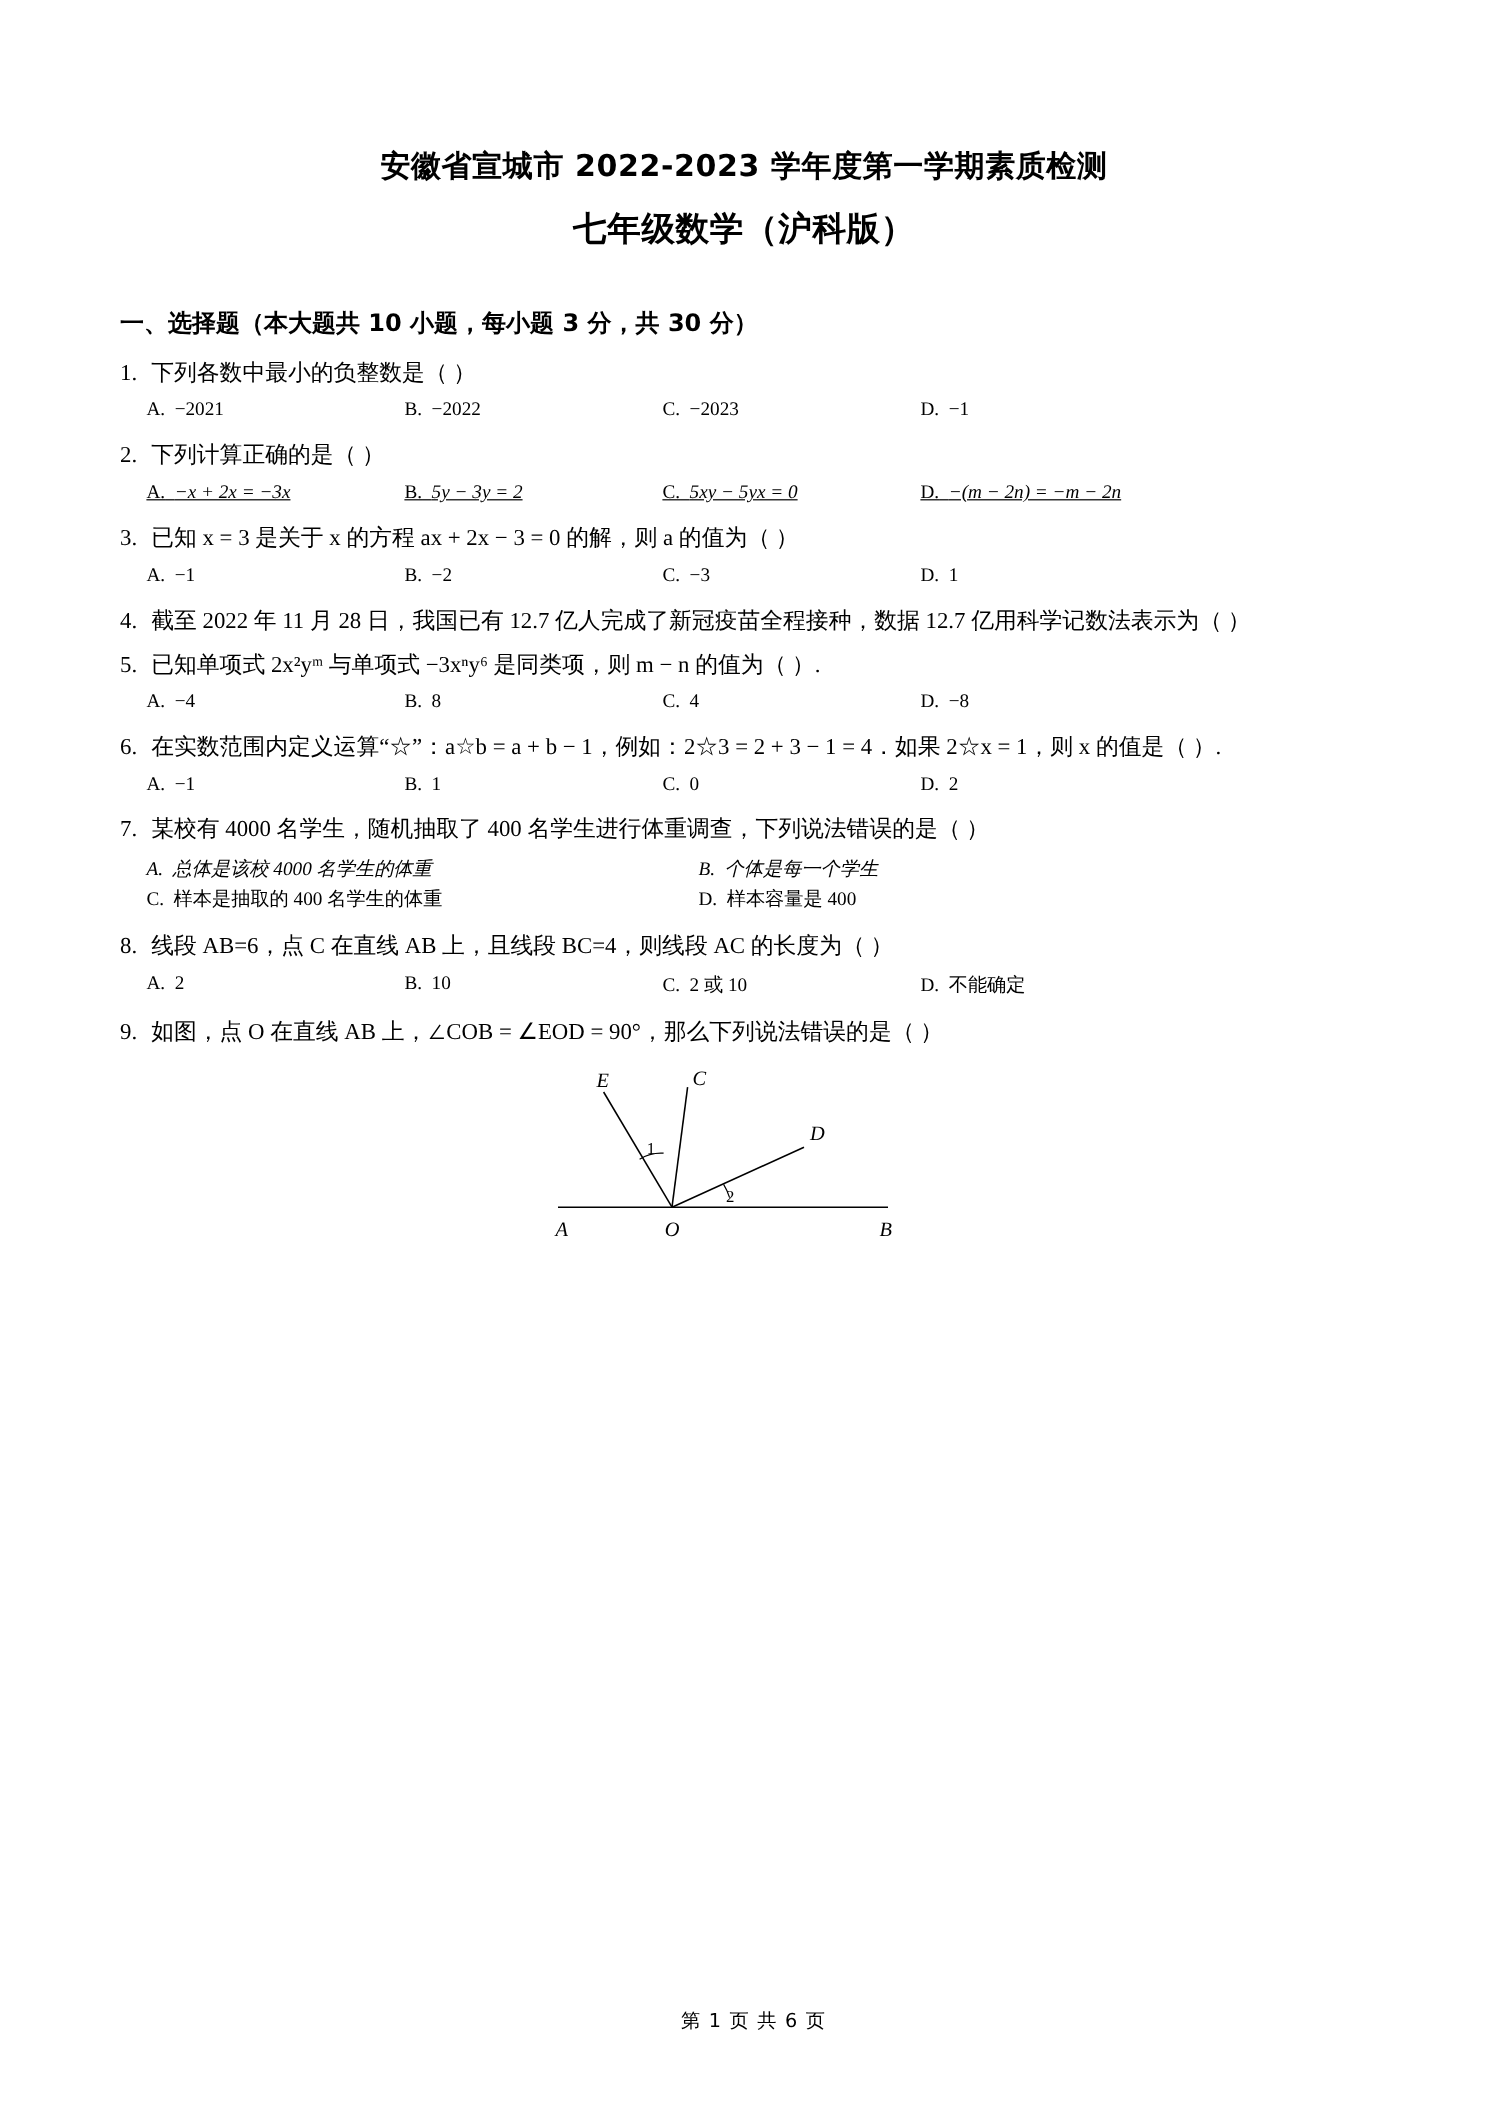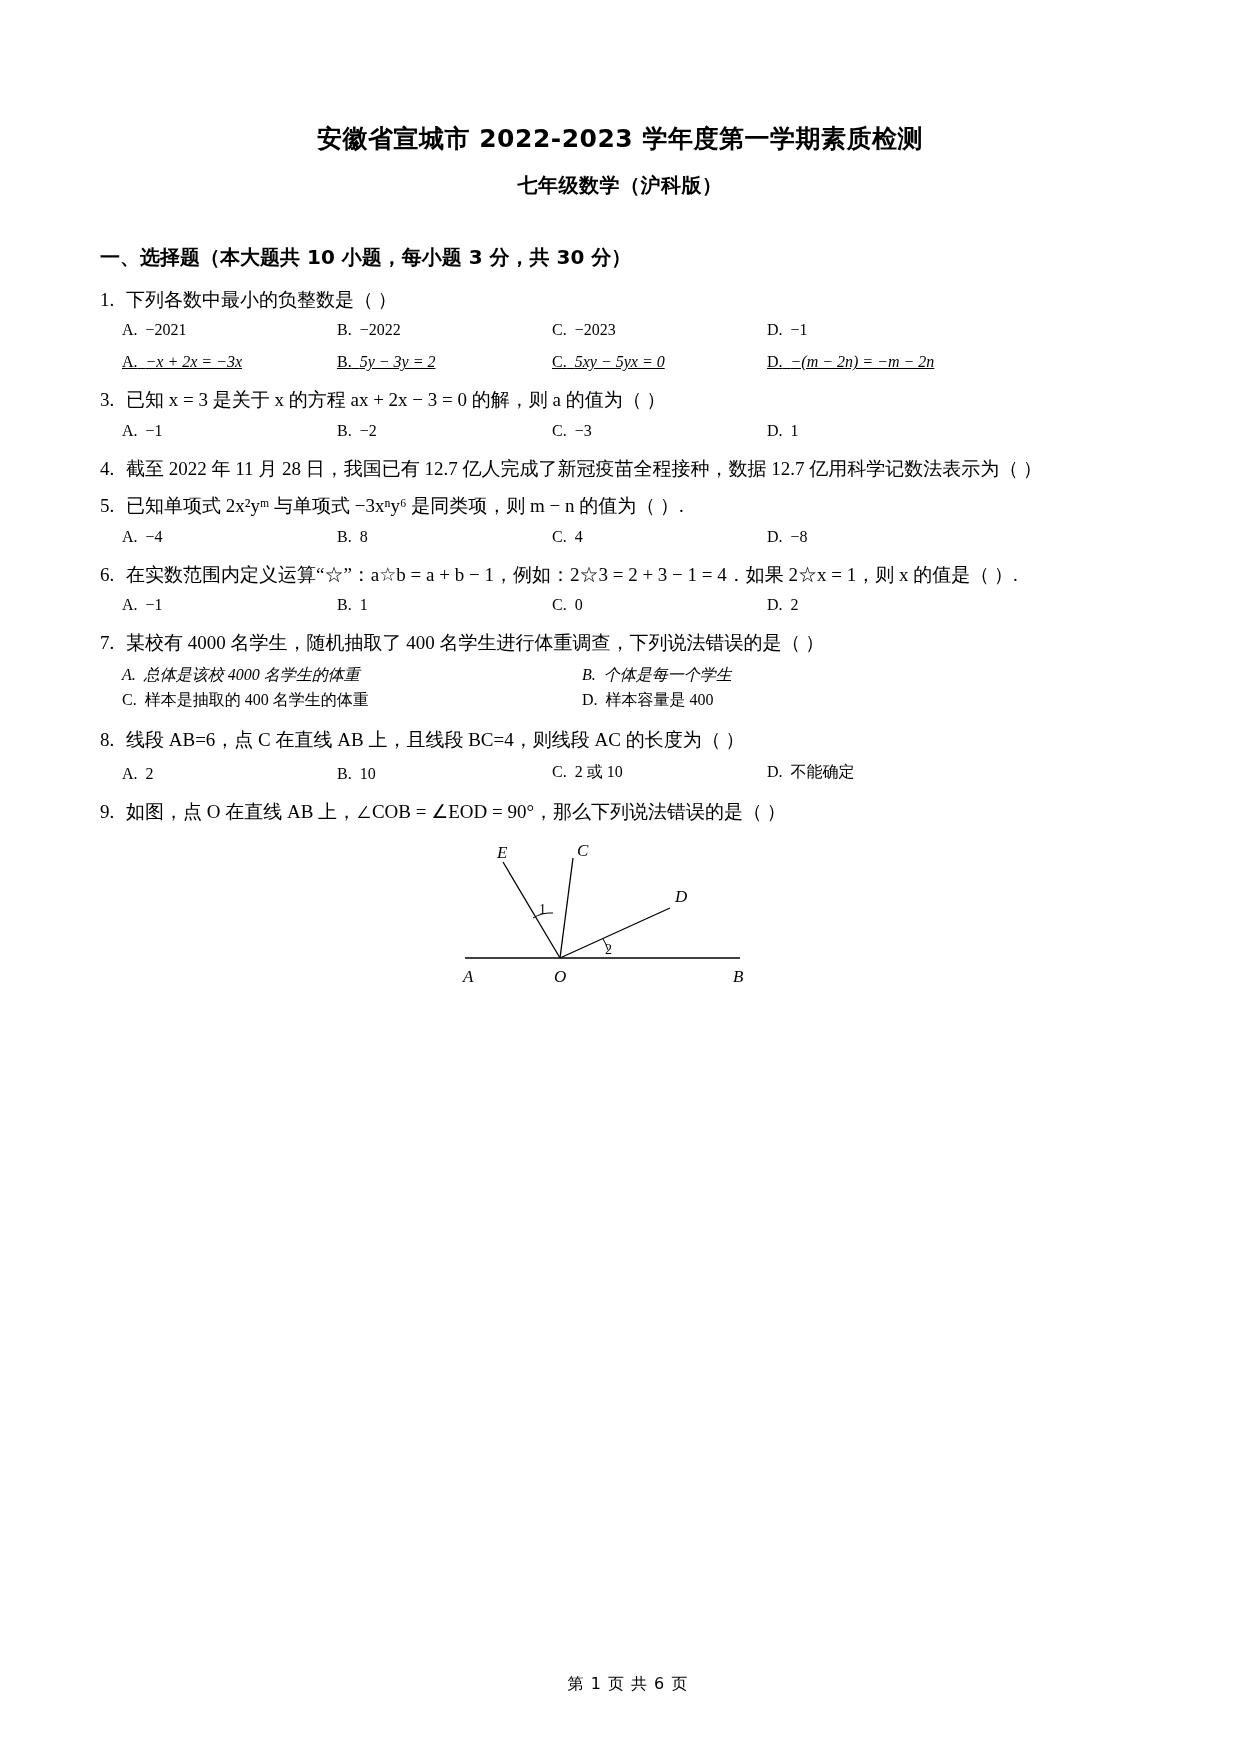--- a/index.html
+++ b/index.html
@@ -28,21 +28,21 @@
   .title-line1 {
     font-family: "DejaVu Sans", sans-serif;
     font-weight: bold;
     font-size: 25px;
     letter-spacing: 0.5px;
     line-height: 1.5;
   }
   .title-line2 {
     font-family: "DejaVu Sans", sans-serif;
     font-weight: bold;
-    font-size: 20px;
+    font-size: 28px;
     letter-spacing: 0.5px;
     line-height: 1.5;
     margin-top: 12px;
   }
   .section-head {
     font-family: "DejaVu Sans", sans-serif;
     font-weight: bold;
     font-size: 20px;
     margin: 26px 0 14px 0;
   }
@@ -56,21 +56,20 @@
     text-indent: 0;
   }
   .q-stem .num {
     display: inline-block;
     min-width: 26px;
   }
   .opts {
     display: flex;
     margin: 0 0 14px 0;
     padding-left: 22px;
-    align-items: flex-end;
   }
   .opts .opt {
     flex: 0 0 auto;
   }
   .opts.four .opt { width: 215px; }
   .opts.four-wide .opt { width: 215px; }
   .opts.two .opt { width: 460px; }
   .opts.math .opt { width: 215px; text-decoration: underline; }
   .mi { font-family: "Liberation Serif", serif; font-style: italic; }
   .mn { font-family: "Liberation Serif", serif; font-style: normal; }
@@ -107,20 +106,23 @@
   <div class="q q-stem">
     <span class="num">1.</span><span>下列各数中最小的负整数是（        ）</span>
   </div>
   <div class="opts four">
     <div class="opt"><span>A.</span>&nbsp;&nbsp;<span class="mn">−2021</span></div>
     <div class="opt"><span>B.</span>&nbsp;&nbsp;<span class="mn">−2022</span></div>
     <div class="opt"><span>C.</span>&nbsp;&nbsp;<span class="mn">−2023</span></div>
     <div class="opt"><span>D.</span>&nbsp;&nbsp;<span class="mn small">−1</span></div>
   </div>
 
+  <div class="q q-stem">
+    <span class="num">2.</span><span>下列计算正确的是（        ）</span>
+  </div>
   <div class="opts math">
     <div class="opt"><span>A.</span>&nbsp;&nbsp;<span class="mi small">−x + 2x = −3x</span></div>
     <div class="opt"><span>B.</span>&nbsp;&nbsp;<span class="mi small">5y − 3y = 2</span></div>
     <div class="opt"><span>C.</span>&nbsp;&nbsp;<span class="mi small">5xy − 5yx = 0</span></div>
     <div class="opt"><span>D.</span>&nbsp;&nbsp;<span class="mi small">−(m − 2n) = −m − 2n</span></div>
   </div>
 
   <div class="q q-stem">
     <span class="num">3.</span><span>已知 x = 3 是关于 x 的方程 ax + 2x − 3 = 0 的解，则 a 的值为（        ）</span>
   </div>

